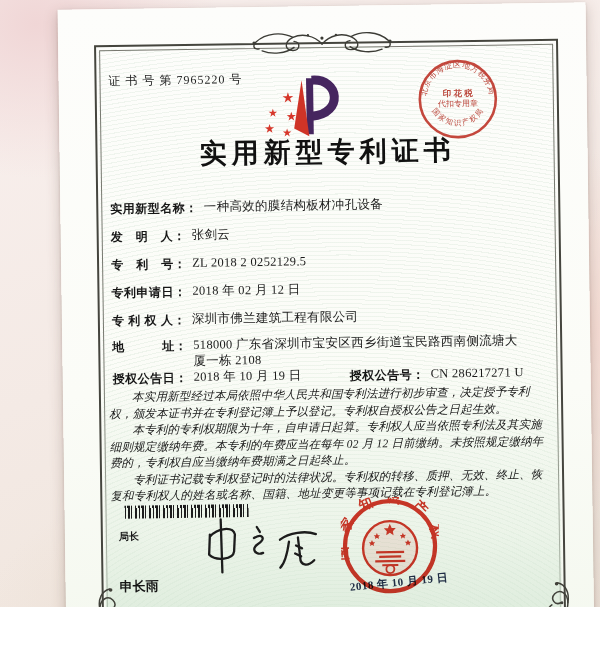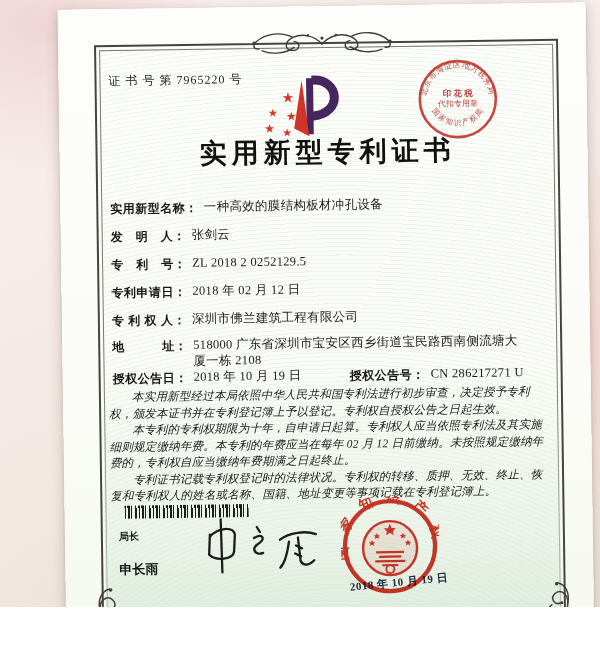--- a/index.html
+++ b/index.html
@@ -46,21 +46,21 @@
     font-family:"Liberation Serif","DejaVu Serif",serif;font-style:italic;
     font-size:11.5px;line-height:16.5px;color:#191919;letter-spacing:.2px;}
   .body-text p{margin:0;text-indent:2em;}
   .barcode{position:absolute;left:60px;top:497px;width:124px;height:13px;
     background:repeating-linear-gradient(90deg,
       #1c1c1c 0 1.5px, transparent 1.5px 3px,
       #1c1c1c 3px 5.5px, transparent 5.5px 6.5px,
       #1c1c1c 6.5px 7.5px, transparent 7.5px 10.5px,
       #1c1c1c 10.5px 12px, transparent 12px 14px);}
   .director-title{position:absolute;left:54px;top:521px;font-size:10px;font-weight:bold;color:#161616;}
-  .director-name{position:absolute;left:54px;top:552px;font-size:13px;font-weight:bold;color:#161616;}
+  .director-name{position:absolute;left:54px;top:569px;font-size:13px;font-weight:bold;color:#161616;}
   .signature{position:absolute;left:125px;top:503px;}
   .cnipa-seal{position:absolute;left:276px;top:492px;mix-blend-mode:multiply;}
   .seal-date{position:absolute;left:284px;top:568px;width:140px;font-size:11px;font-weight:bold;
     color:#25324f;letter-spacing:.5px;transform:rotate(-5deg);mix-blend-mode:multiply;
     font-family:"Liberation Serif","DejaVu Serif",serif;}
   .footer{position:absolute;left:36px;right:28px;top:602px;text-align:center;font-size:10px;
     letter-spacing:2px;color:#2a2a2a;font-family:"Liberation Serif","DejaVu Serif",serif;}
   svg text{font-family:"Liberation Sans","DejaVu Sans",sans-serif;}
 </style>
 </head>

